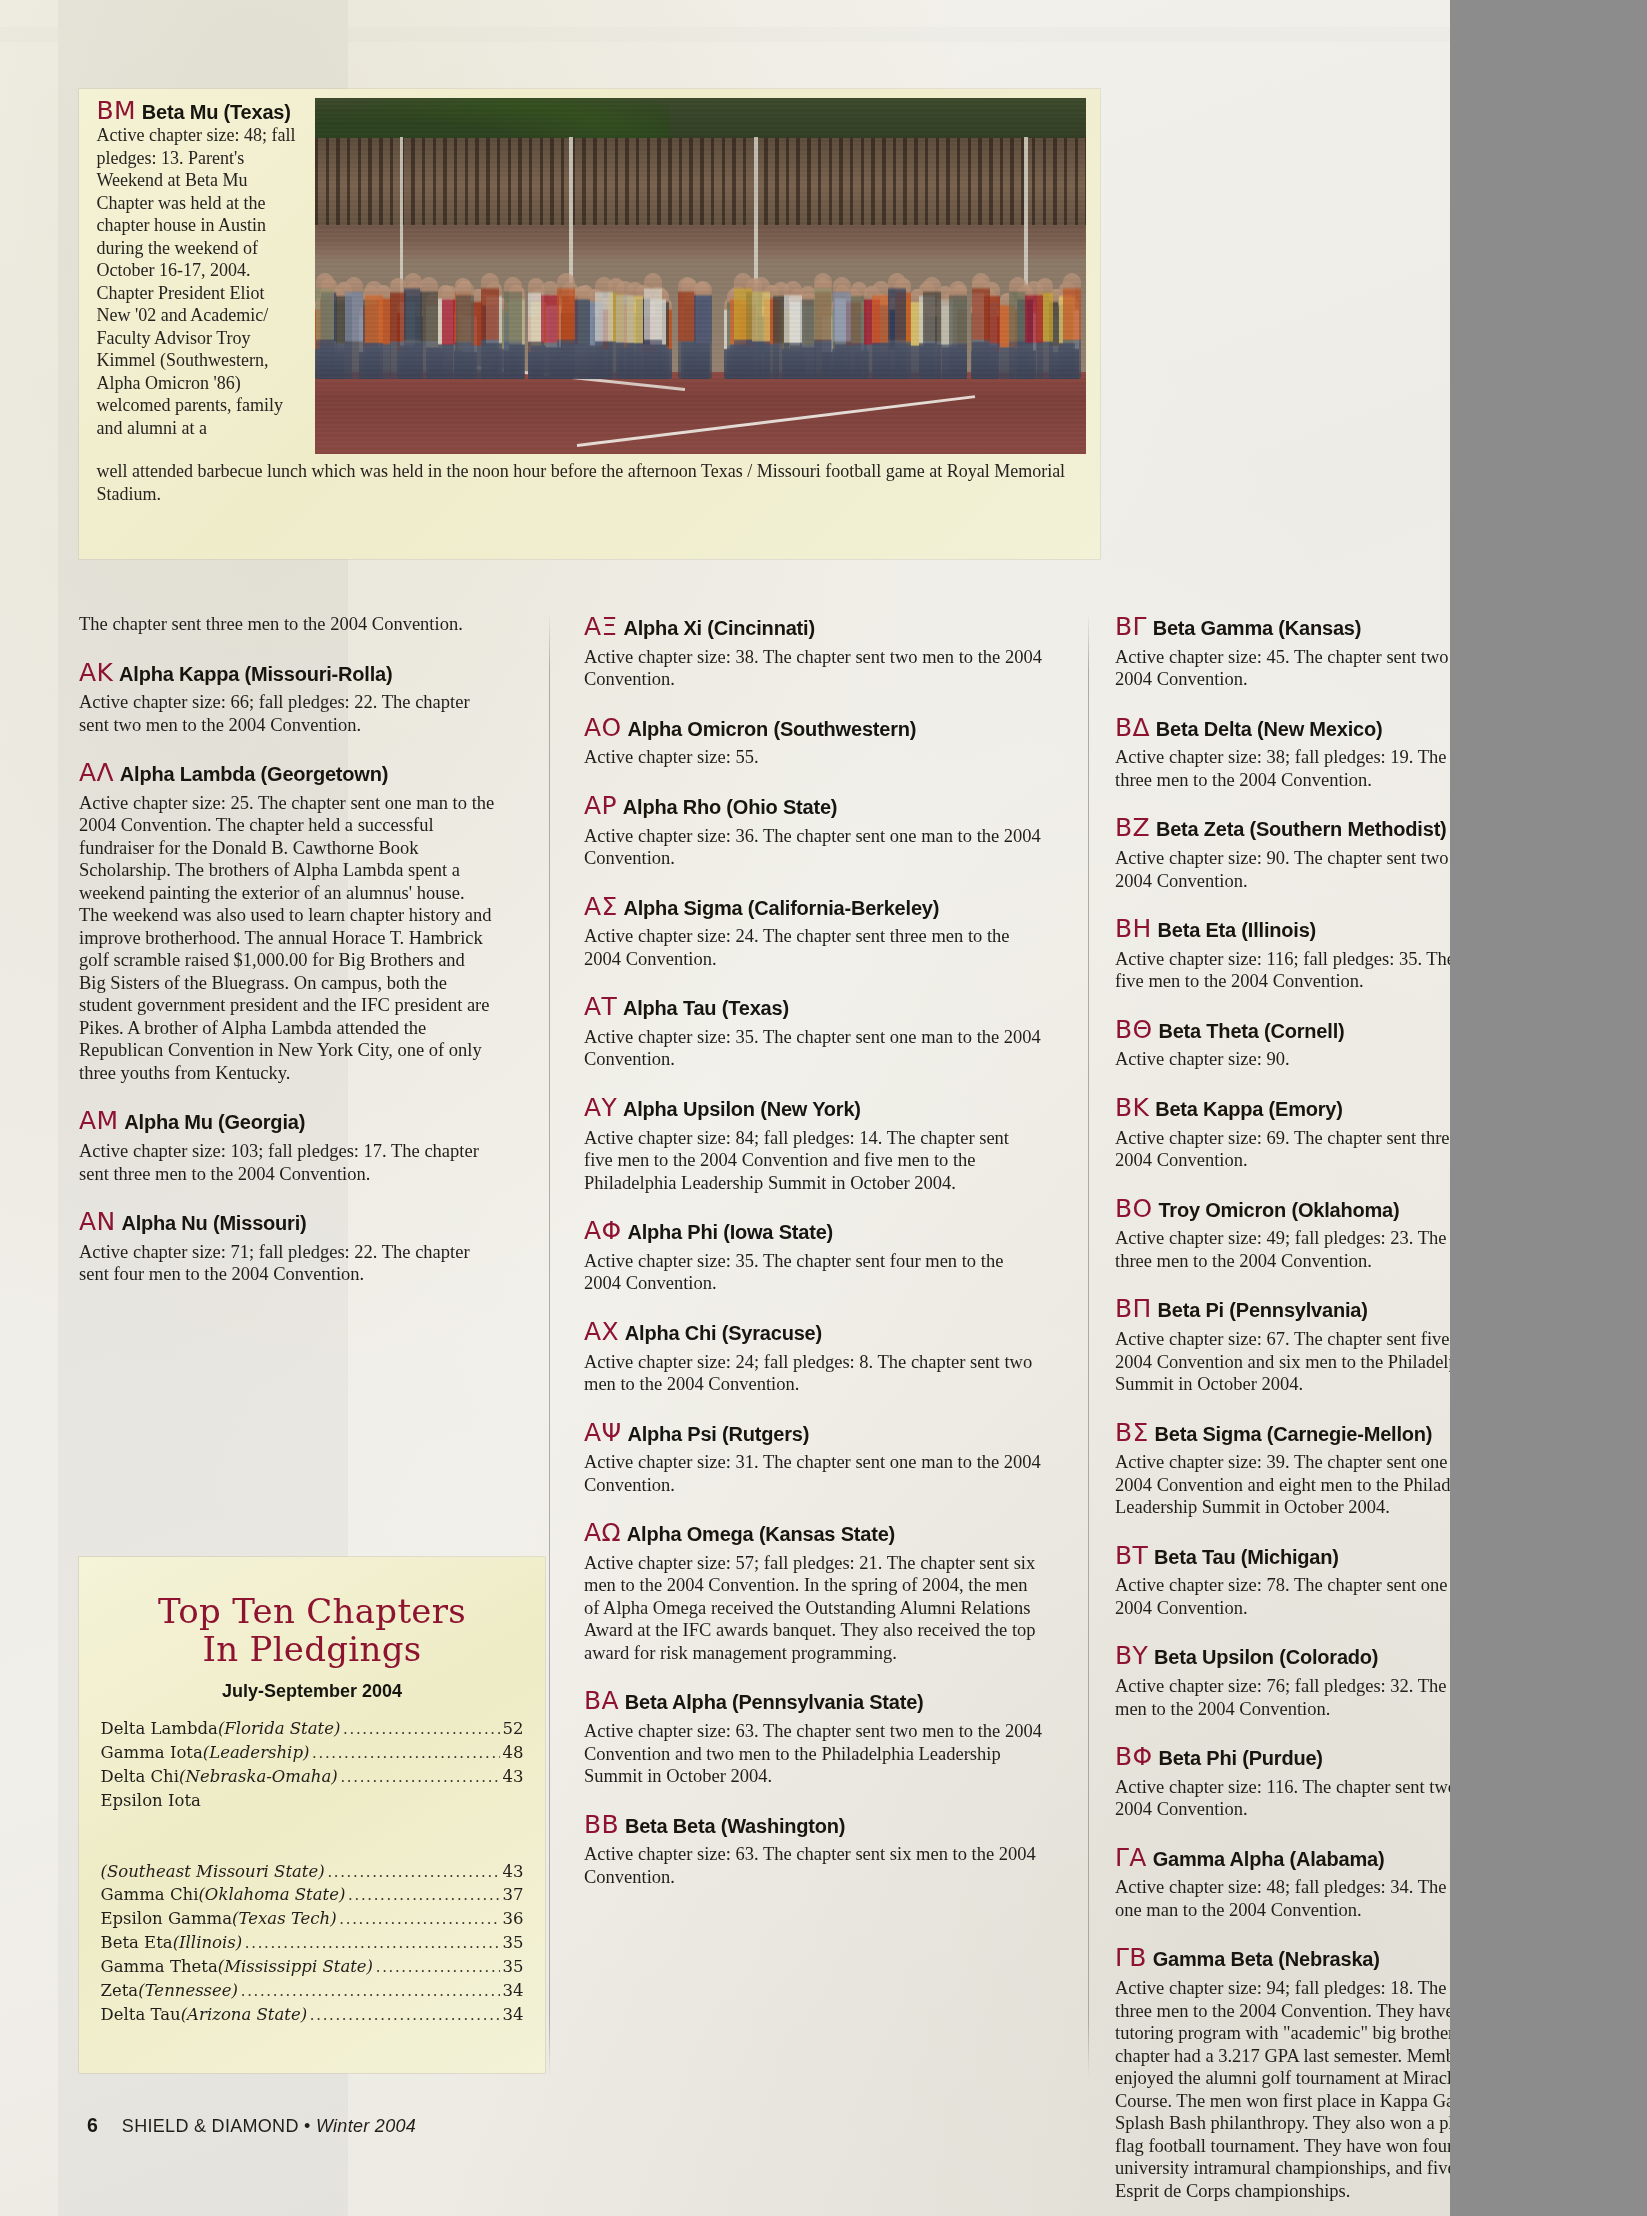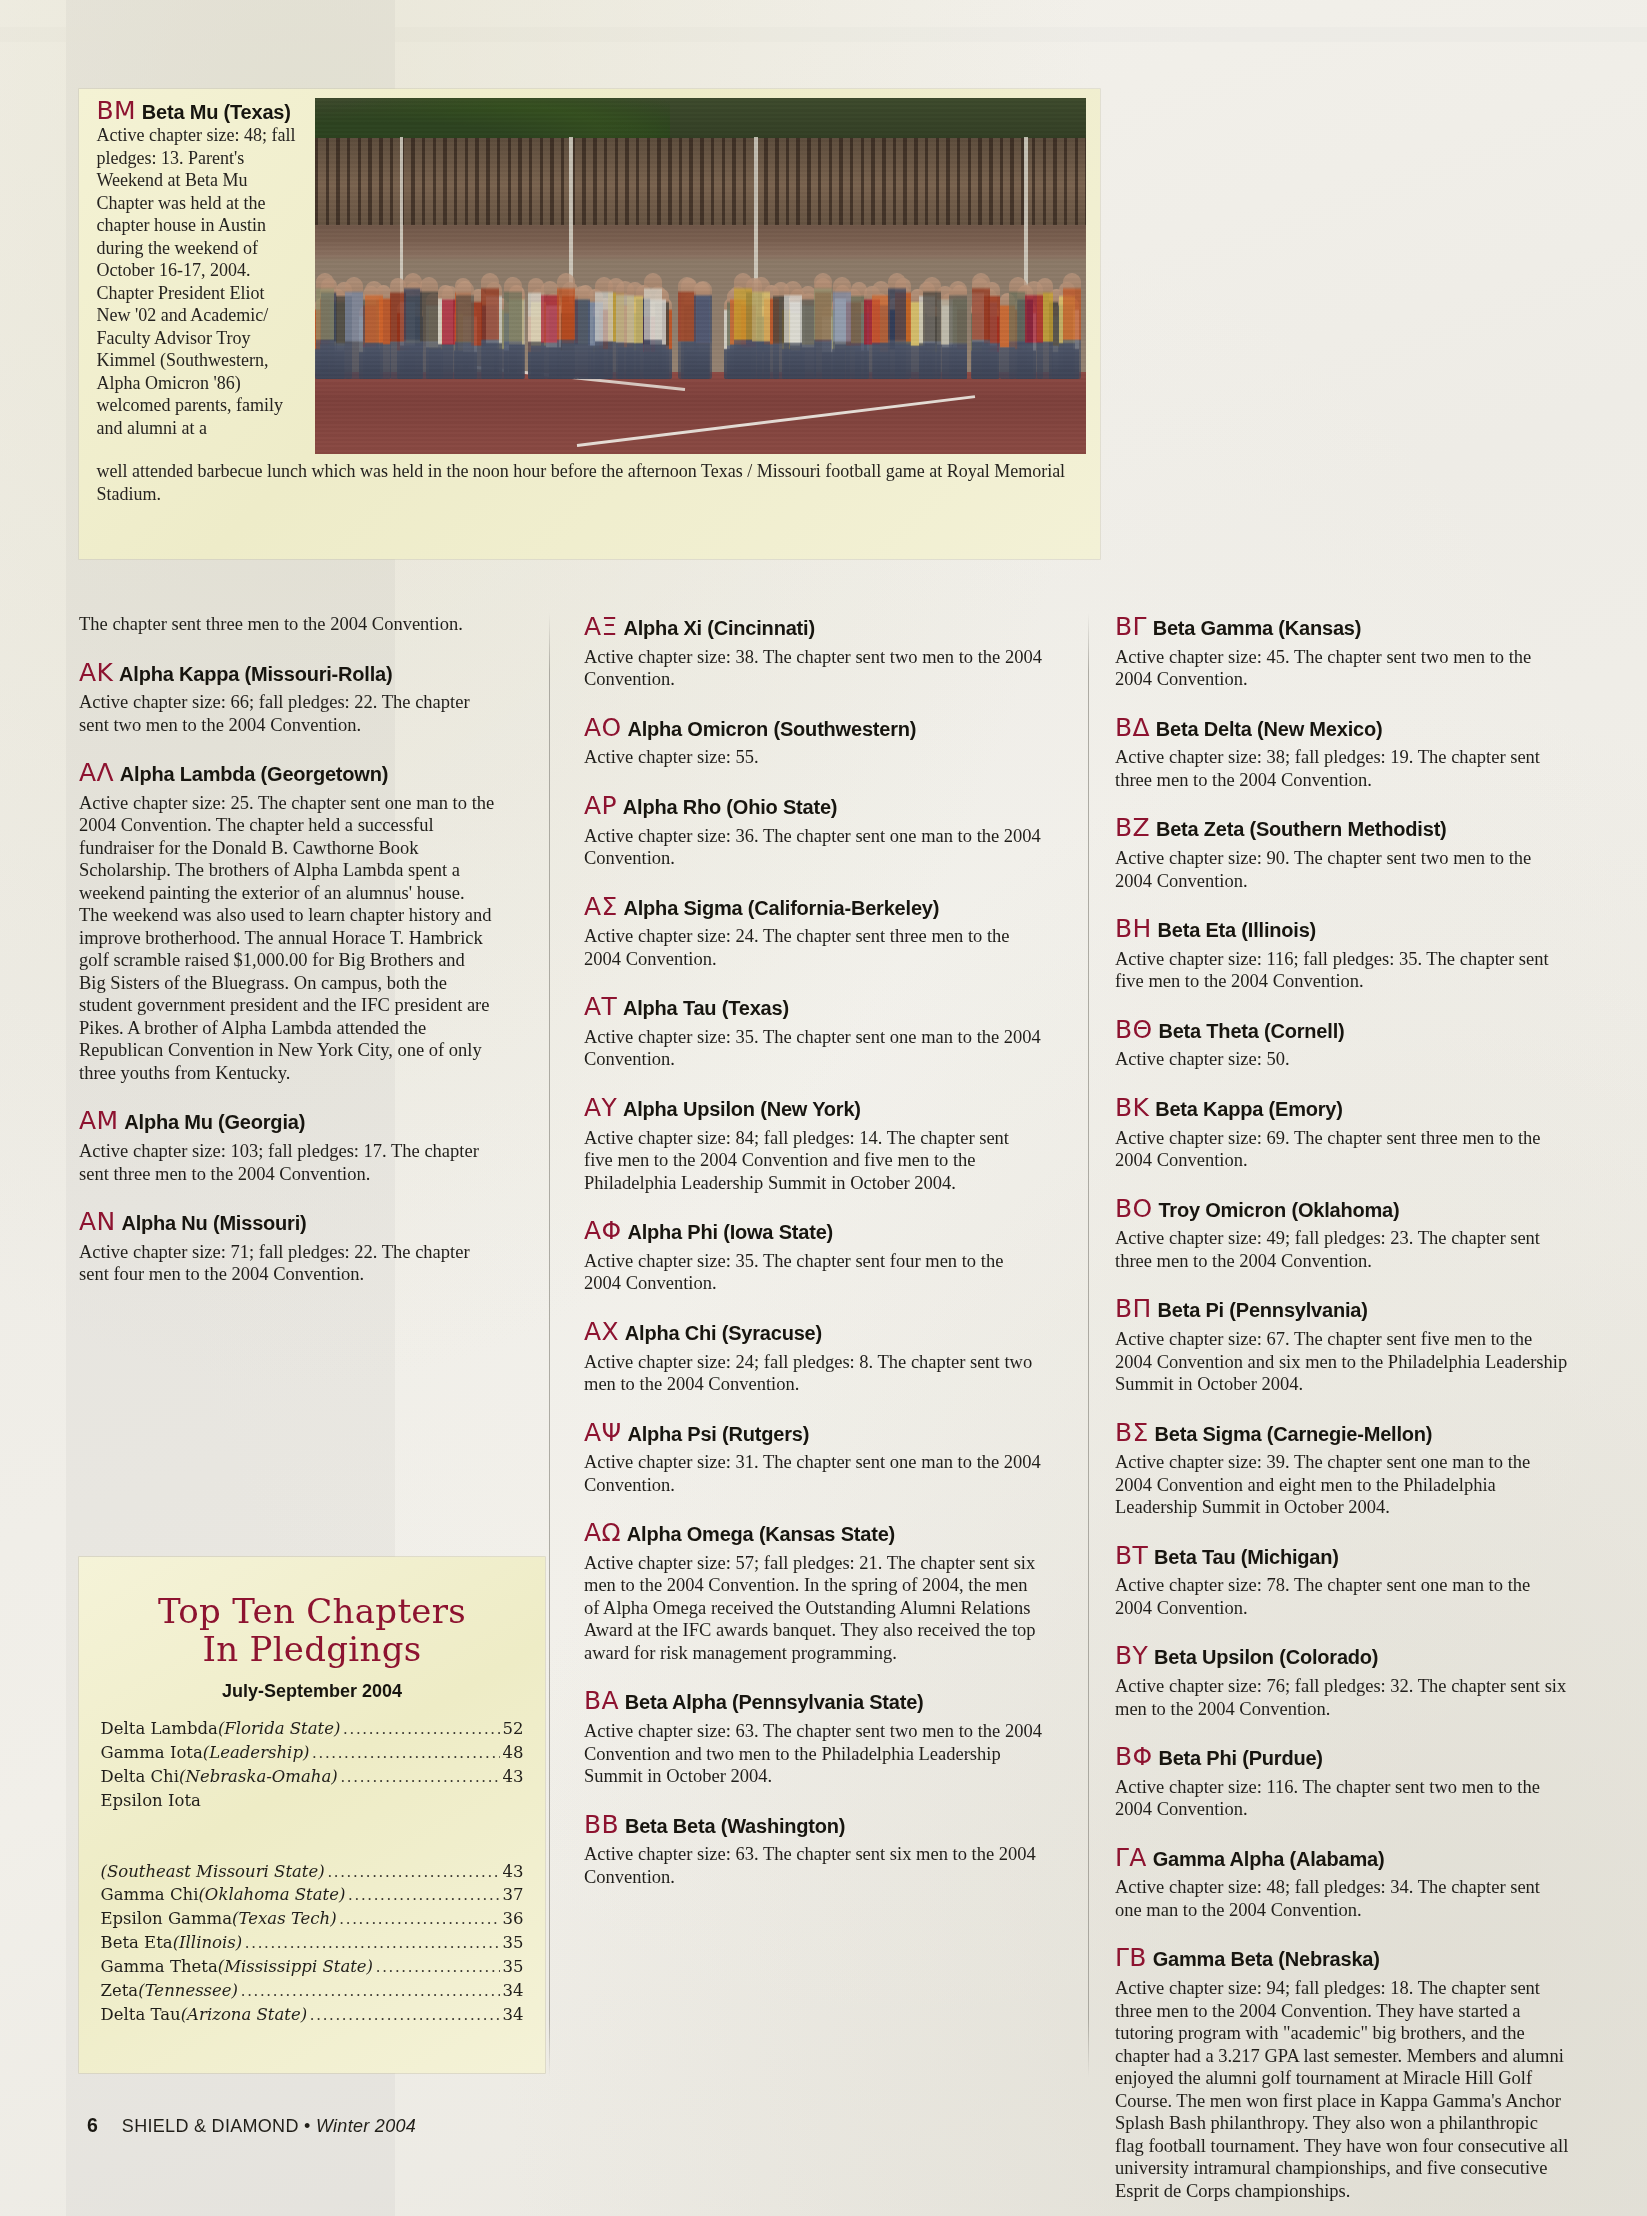--- a/index.html
+++ b/index.html
@@ -1,21 +1,21 @@
 <!DOCTYPE html>
 <html style="font-size:10.7px"><head>
 <meta charset="utf-8">
 <title>Shield &amp; Diamond — Chapter Reports</title>
 <style>
   html,body{margin:0;padding:0;background:#8c8c8c;}
   body{font-family:"Liberation Serif",serif;}
 
   .page{
     position:relative;
-    width:1647px;height:2216px;
+    width:1450px;height:2216px;
     background:#f2f0ec;
     overflow:hidden;
     text-decoration:underline;
   }
   
   .page::before{
     content:"";position:absolute;inset:0;
     background:
       radial-gradient(ellipse at 18% 8%, rgba(225,222,200,.55), rgba(255,255,255,0) 42%),
       radial-gradient(ellipse at 88% 92%, rgba(214,211,198,.5), rgba(255,255,255,0) 46%),
@@ -429,21 +429,21 @@
             <div class="entry">
               <p class="ehead"><span class="greek">ΒΖ</span><span class="ename">Beta Zeta (Southern Methodist)</span></p>
               <p class="ebody">Active chapter size: 90. The chapter sent two men to the 2004 Convention.</p>
             </div>
             <div class="entry">
               <p class="ehead"><span class="greek">ΒΗ</span><span class="ename">Beta Eta (Illinois)</span></p>
               <p class="ebody">Active chapter size: 116; fall pledges: 35. The chapter sent five men to the 2004 Convention.</p>
             </div>
             <div class="entry">
               <p class="ehead"><span class="greek">ΒΘ</span><span class="ename">Beta Theta (Cornell)</span></p>
-              <p class="ebody">Active chapter size: 50.</p>
+              <p class="ebody">Active chapter size: 90.</p>
             </div>
             <div class="entry">
               <p class="ehead"><span class="greek">ΒΚ</span><span class="ename">Beta Kappa (Emory)</span></p>
               <p class="ebody">Active chapter size: 69. The chapter sent three men to the 2004 Convention.</p>
             </div>
             <div class="entry">
               <p class="ehead"><span class="greek">ΒΟ</span><span class="ename">Troy Omicron (Oklahoma)</span></p>
               <p class="ebody">Active chapter size: 49; fall pledges: 23. The chapter sent three men to the 2004 Convention.</p>
             </div>
             <div class="entry">

